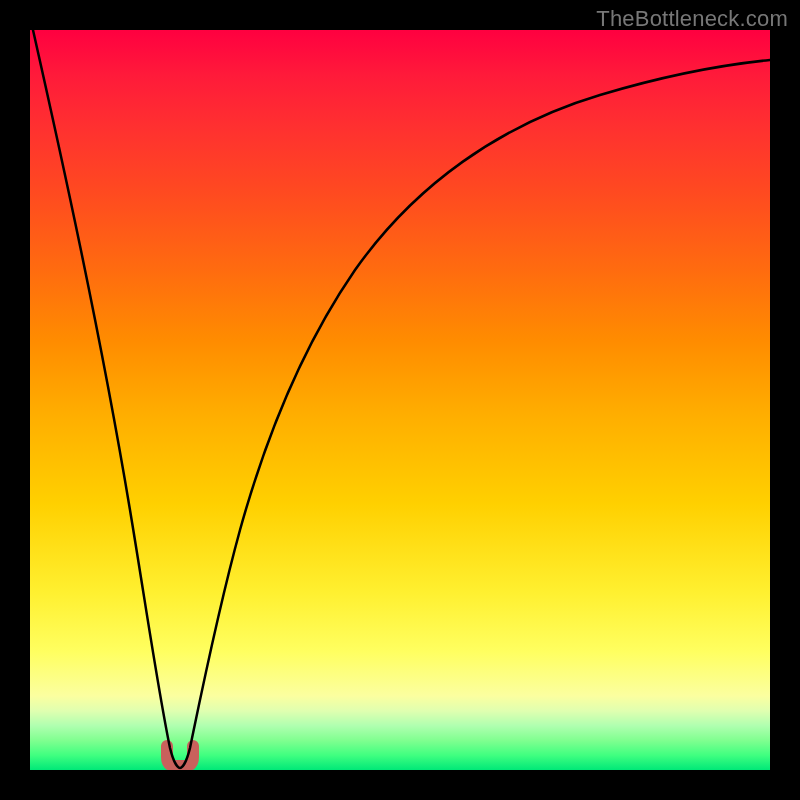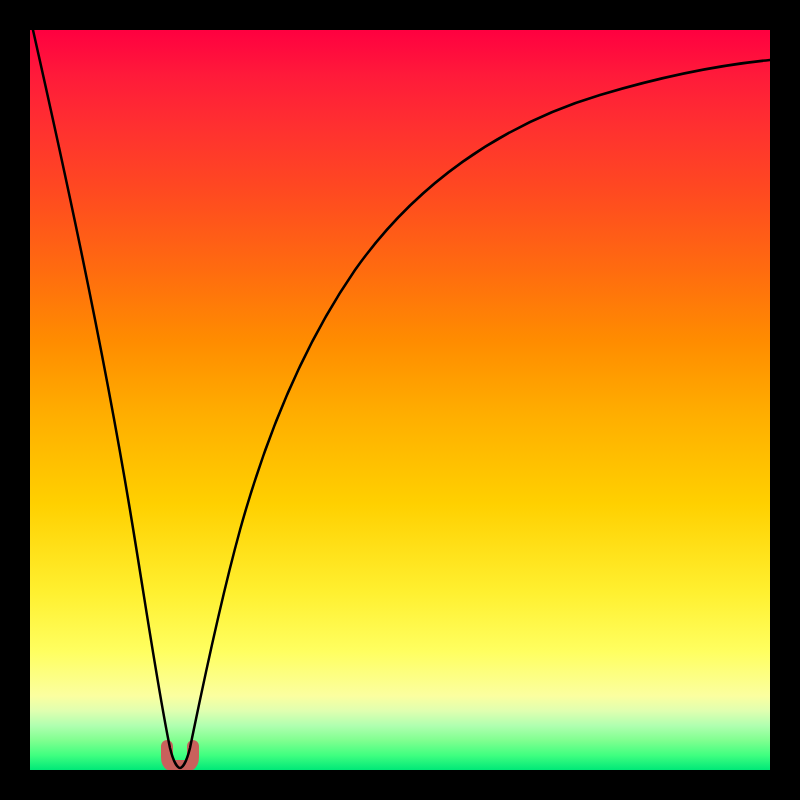--- a/index.html
+++ b/index.html
@@ -79,13 +79,14 @@
                C 30 120, 70 300, 100 480
                C 115 570, 128 660, 140 718
                C 144 734, 148 738, 150 738
                C 152 738, 156 734, 160 718
                C 172 660, 188 580, 210 500
                C 235 410, 270 320, 325 240
                C 385 155, 470 95, 570 65
                C 640 44, 700 34, 740 30"></path>
     </svg>
   </div>
+  <div class="watermark">TheBottleneck.com</div>
 </div>
 
 </body></html>

